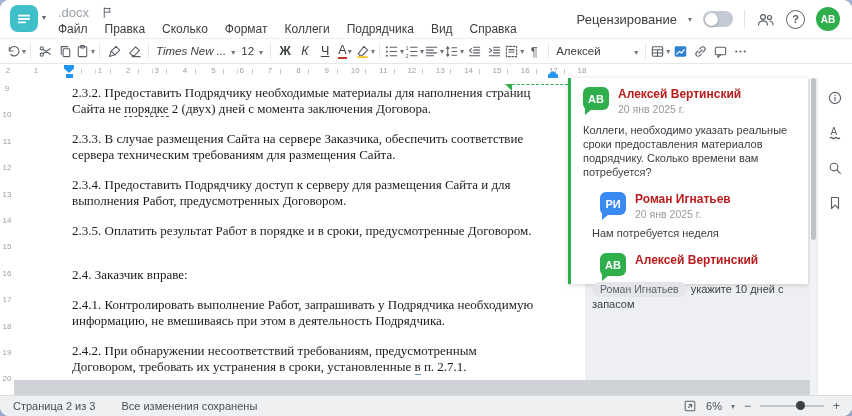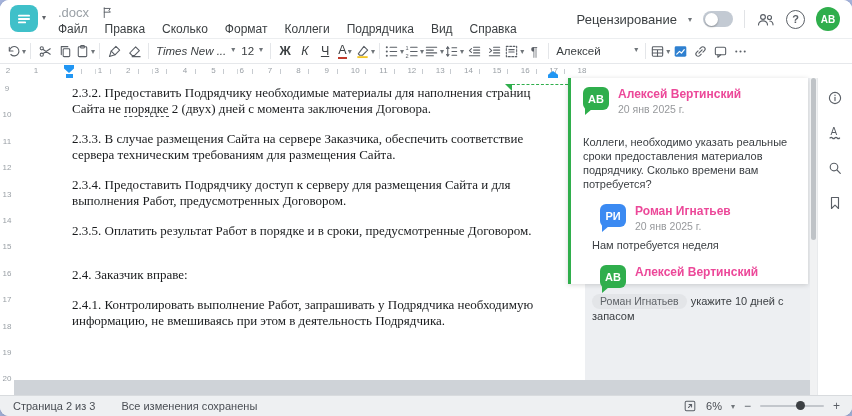--- a/index.html
+++ b/index.html
@@ -27,21 +27,21 @@
   .avatar-circle{width:24px;height:24px;border-radius:50%;background:var(--av,#2fae4c);color:#fff;font-size:10px;font-weight:700;display:flex;align-items:center;justify-content:center;}
   .help-circle{width:17px;height:17px;border-radius:50%;border:1.3px solid #5a5f66;color:#5a5f66;font-size:11px;font-weight:700;display:flex;align-items:center;justify-content:center;}
 
   
   .toolbar{position:absolute;left:0;top:38px;width:852px;height:26px;border-top:1px solid #eceef0;border-bottom:1px solid #e6e8eb;display:flex;align-items:center;padding:0 6px;box-sizing:border-box;}
   .tb-btn{height:22px;min-width:20px;display:flex;align-items:center;justify-content:center;border-radius:3px;gap:1px;}
   .tb-div{width:1px;height:16px;background:#e4e6e9;margin:0 4px;flex:none;}
   .tb-label{font-size:12.5px;color:#3c4043;}
   .tb-ul{text-decoration:underline;}
   .tb-fontcolor{font-size:12.5px;color:#3c4043;border-bottom:2px solid #c0392b;line-height:13px;}
-  .tb-select{display:flex;align-items:flex-start;gap:5px;padding:0 3px;}
+  .tb-select{display:flex;align-items:flex-end;gap:5px;padding:0 3px;}
   .tb-select .sel-text{font-size:11.5px;color:#3c4043;font-style:italic;}
   .tb-select .sel-text.plain{font-style:normal;}
   .pilcrow{font-size:13px;color:#5a5f66;}
 
   
   .h-ruler{position:absolute;left:0;top:64px;width:852px;height:14px;background:#fff;}
   .h-ruler::after{content:"";position:absolute;left:68px;top:5px;width:505px;height:5px;
      background:repeating-linear-gradient(to right,transparent 0 13.2px,#c7cbd0 13.2px 14.2px);}
   .rnum{position:absolute;top:2px;transform:translateX(-50%);font-size:8px;color:#9aa0a6;background:#fff;padding:0 2px;z-index:2;}
   .marker{position:absolute;background:#2196f3;z-index:3;}
@@ -62,23 +62,23 @@
   .seg-spell{border-bottom:1px dashed #5b9bd5;}
   .anchor-line{position:absolute;left:512px;top:6px;width:56px;border-top:1.6px dashed #2fae4c;z-index:5;}
   .anchor-tri{position:absolute;left:505px;top:6px;width:0;height:0;border-top:7px solid #2fae4c;border-left:7px solid transparent;z-index:5;}
 
   
   .comment-card{position:absolute;left:568px;top:0;width:240px;height:206px;background:#fff;border-left:3px solid #2fae4c;
      box-shadow:0 1px 5px rgba(0,0,0,.16);box-sizing:border-box;padding:9px 11px 8px 12px;z-index:6;}
   .c-head{display:flex;align-items:flex-start;gap:9px;}
   .bubble{position:relative;flex:none;width:26px;height:23px;border-radius:6px;background:var(--av,#2fae4c);color:#fff;font-size:11px;font-weight:700;display:flex;align-items:center;justify-content:center;}
   .bubble::after{content:"";position:absolute;left:2px;bottom:-5px;width:0;height:0;border-top:6px solid var(--av,#2fae4c);border-right:7px solid transparent;}
-  .c-name{font-size:12px;font-weight:700;color:#ec4899;line-height:14px;}
+  .c-name{font-size:12px;font-weight:700;color:#b91c1c;line-height:14px;}
   .c-date{font-size:10.5px;color:#97999c;margin-top:2px;}
-  .c-body{font-size:11px;line-height:14px;color:#3a3e42;margin-top:20px;}
+  .c-body{font-size:11px;line-height:14px;color:#3a3e42;margin-top:8px;}
   .reply{margin-left:17px;margin-top:13px;}
   .reply .c-body{margin-top:6px;margin-left:-8px;}
   .mention-pill{display:inline-block;background:#e3e5e8;color:#5f6368;border-radius:9px;padding:1px 8px;font-size:10.5px;line-height:13px;margin-right:4px;}
 
   
   .scrollbar{position:absolute;left:810px;top:0;width:7px;height:317px;background:#f1f2f3;z-index:7;}
   .scroll-thumb{position:absolute;left:1px;top:0;width:5px;height:162px;border-radius:3px;background:#bfc3c7;}
   .right-bar{position:absolute;left:817px;top:0;width:35px;height:317px;background:#fff;border-left:1px solid #e8eaec;z-index:7;
      display:flex;flex-direction:column;align-items:center;padding-top:8px;gap:11px;box-sizing:border-box;}
   .rb-btn{width:24px;height:24px;display:flex;align-items:center;justify-content:center;border-radius:4px;}
@@ -340,20 +340,21 @@
     <div class="canvas-right"></div>
     <div class="canvas-bottom"></div>
 
     <div class="doc-text">
         <p class="para"><span>2.3.2. Предоставить Подрядчику необходимые материалы для наполнения страниц Сайта не </span><span class="seg-comment">порядке</span><span> 2 (двух) дней с момента заключения Договора.</span></p>
         <p class="para"><span>2.3.3. В случае размещения Сайта на сервере Заказчика, обеспечить соответствие сервера техническим требованиям для размещения Сайта.</span></p>
         <p class="para"><span>2.3.4. Предоставить Подрядчику доступ к серверу для размещения Сайта и для выполнения Работ, предусмотренных Договором.</span></p>
         <p class="para"><span>2.3.5. Оплатить результат Работ в порядке и в сроки, предусмотренные Договором.</span></p>
         <p class="para" style="margin-top: 28px;"><span>2.4. Заказчик вправе:</span></p>
         <p class="para"><span>2.4.1. Контролировать выполнение Работ, запрашивать у Подрядчика необходимую информацию, не вмешиваясь при этом в деятельность Подрядчика.</span></p>
+        <p class="para"><span>2.4.2. При обнаружении несоответствий требованиям, предусмотренным Договором, требовать их устранения в сроки, установленные </span><span class="seg-spell">в</span><span> п. 2.7.1.</span></p>
       </div>
 
     <div class="anchor-tri"></div>
     <div class="anchor-line"></div>
 
     <div class="comment-card">
       <div class="c-head">
         <div class="bubble" style="--av: #2fae4c;">
             <span>АВ</span>
           </div>

